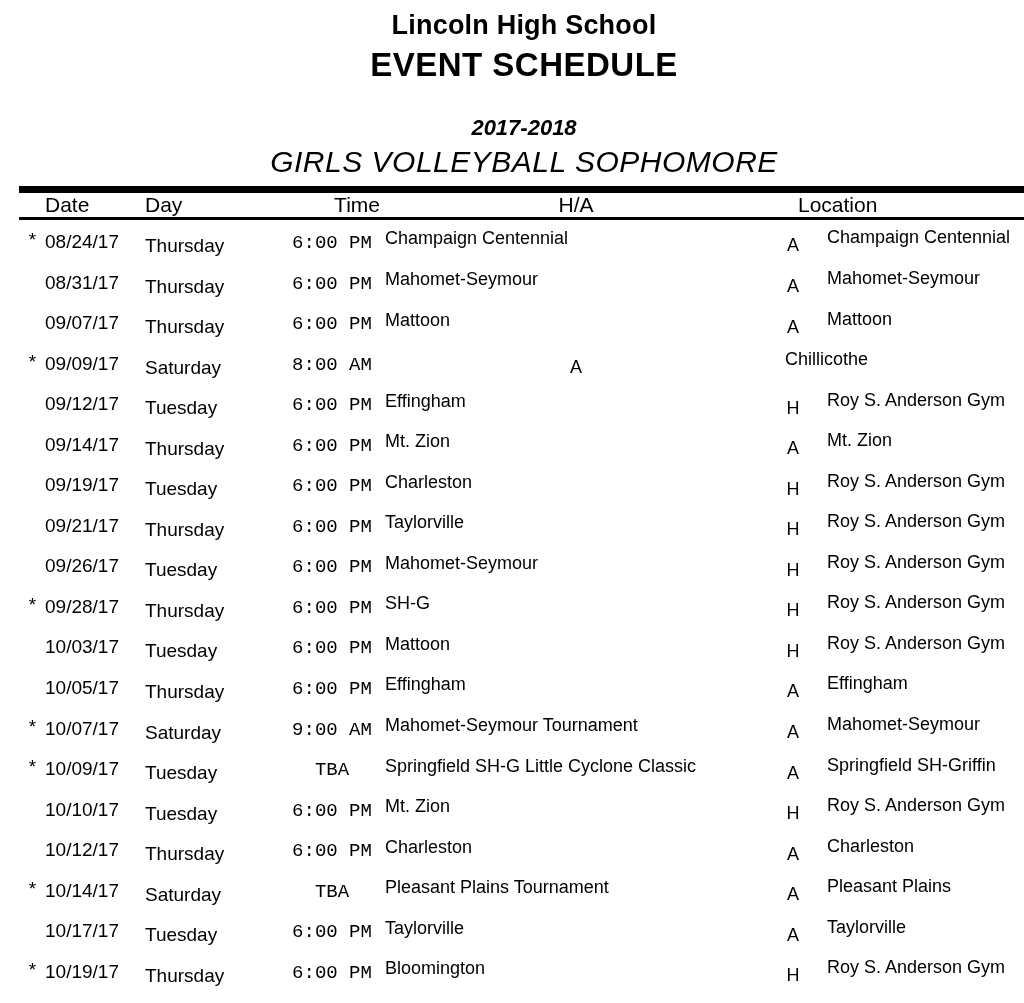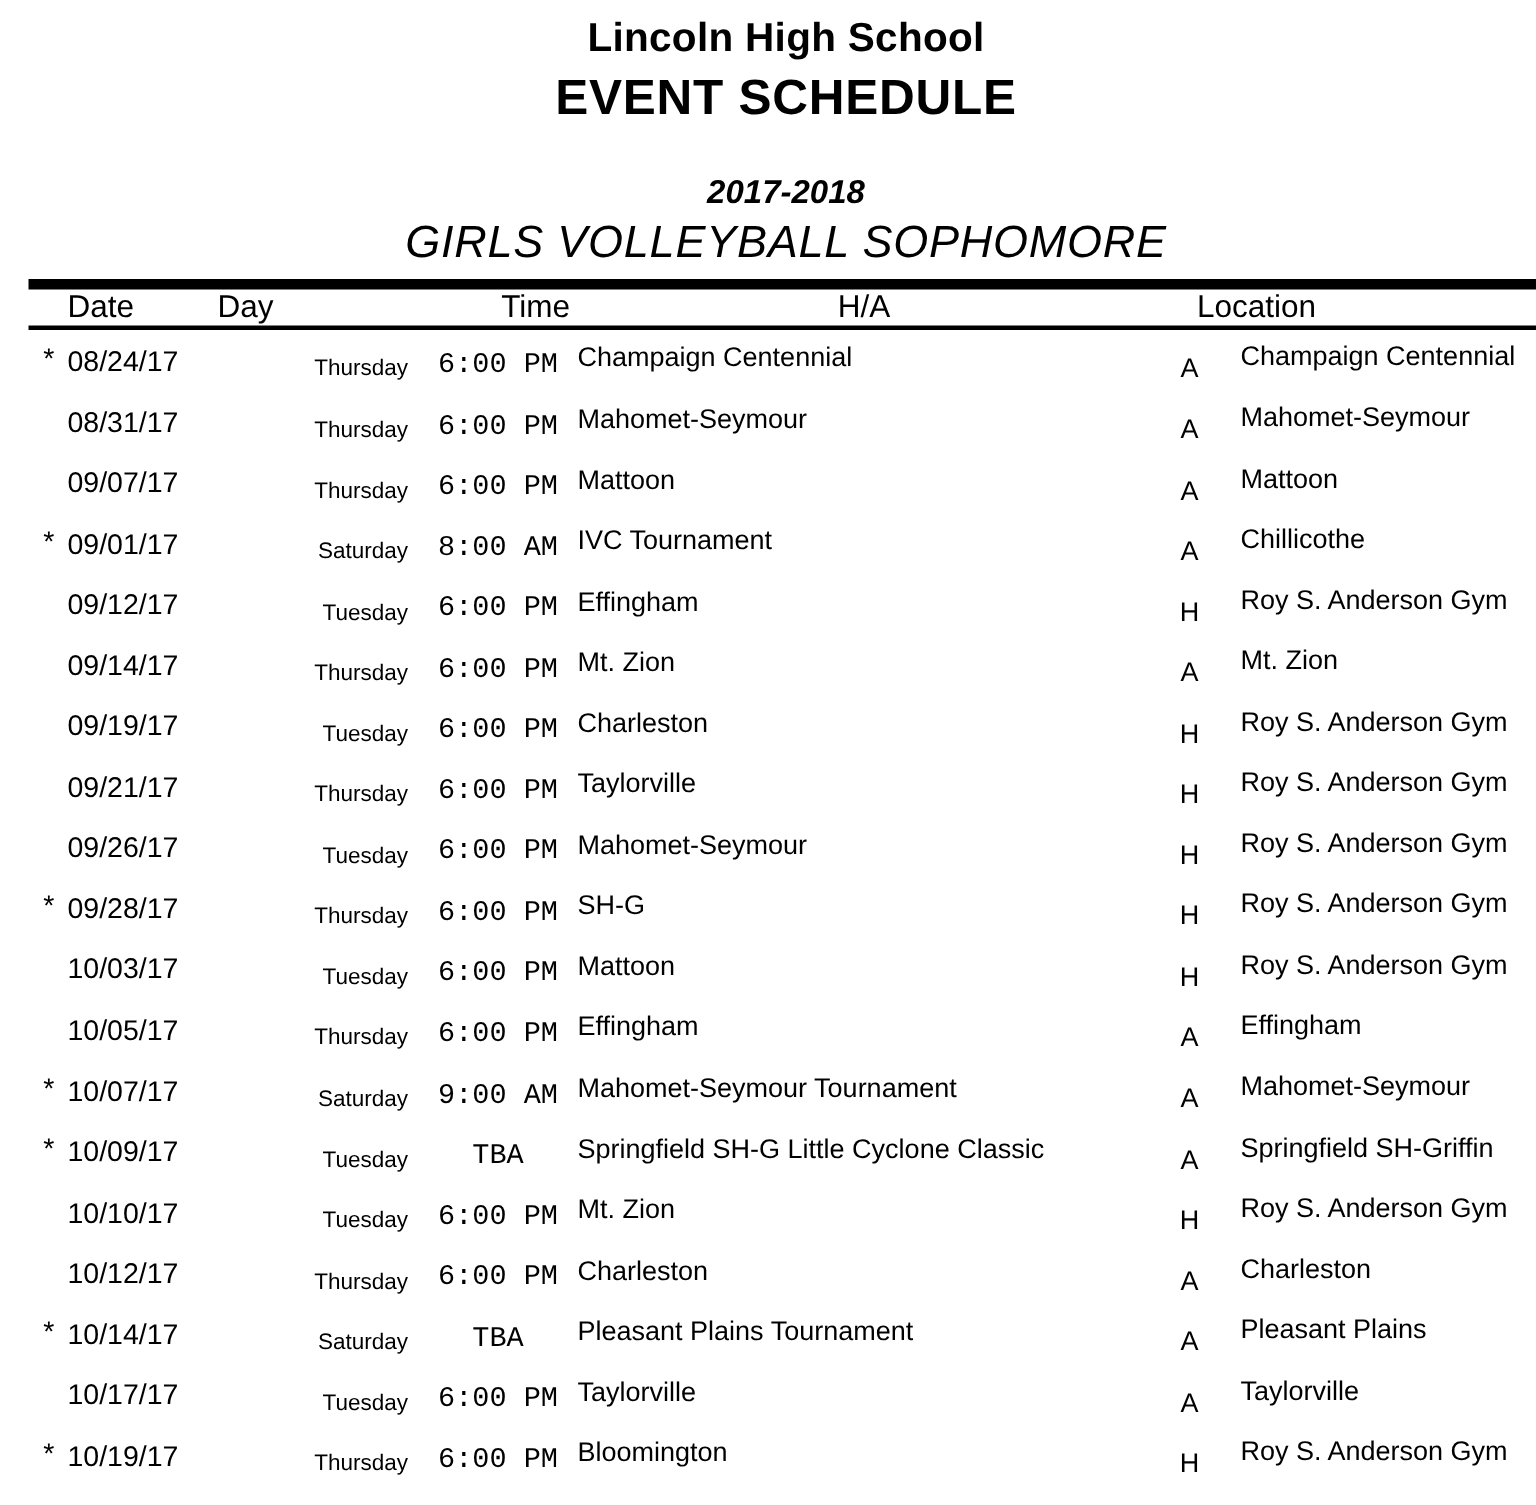--- a/index.html
+++ b/index.html
@@ -39,21 +39,21 @@
   .col-event{ padding-left: 5px; }
   .col-ha   { text-align: center; }
   .col-loc  { padding-left: 26px; }
 
   .schedule-rows { padding-top: 2px; }
   .schedule-rows .row { height: 40.55px; font-size: 18.5px; }
 
   .cell { position: relative; white-space: nowrap; }
   .c-star { font-size: 19px; text-align: center; top: -2px; }
   .c-date { font-size: 19px; }
-  .c-day  { font-size: 15px; text-align: right; top: 4px; }
+  .c-day  { font-size: 19px; text-align: left; top: 4px; }
   .c-time { font-size: 19px; text-align: center; padding-left: 12px; top: 1px; font-family: Liberation Mono, monospace; }
   .c-event{ font-size: 18px; padding-left: 5px; top: -3px; }
   .c-ha   { font-size: 18px; text-align: center; top: 4px; }
   .c-loc  { font-size: 18px; padding-left: 13px; top: -4px; }
 </style>
 </head>
 <body>
 
 <div class="page">
 
@@ -103,24 +103,23 @@
       <div class="cell c-date">09/07/17</div>
       <div class="cell c-day">Thursday</div>
       <div class="cell c-time">6:00 PM</div>
       <div class="cell c-event">Mattoon</div>
       <div class="cell c-ha">A</div>
       <div class="cell c-loc">Mattoon</div>
     </div>
 
     <div class="grid-row row">
       <div class="cell c-star">*</div>
-      <div class="cell c-date">09/01/17</div>
+      <div class="cell c-date">09/09/17</div>
       <div class="cell c-day">Saturday</div>
       <div class="cell c-time">8:00 AM</div>
-      <div class="cell c-event">IVC Tournament</div>
       <div class="cell c-ha">A</div>
       <div class="cell c-loc">Chillicothe</div>
     </div>
 
     <div class="grid-row row">
       <div class="cell c-star"></div>
       <div class="cell c-date">09/12/17</div>
       <div class="cell c-day">Tuesday</div>
       <div class="cell c-time">6:00 PM</div>
       <div class="cell c-event">Effingham</div>

